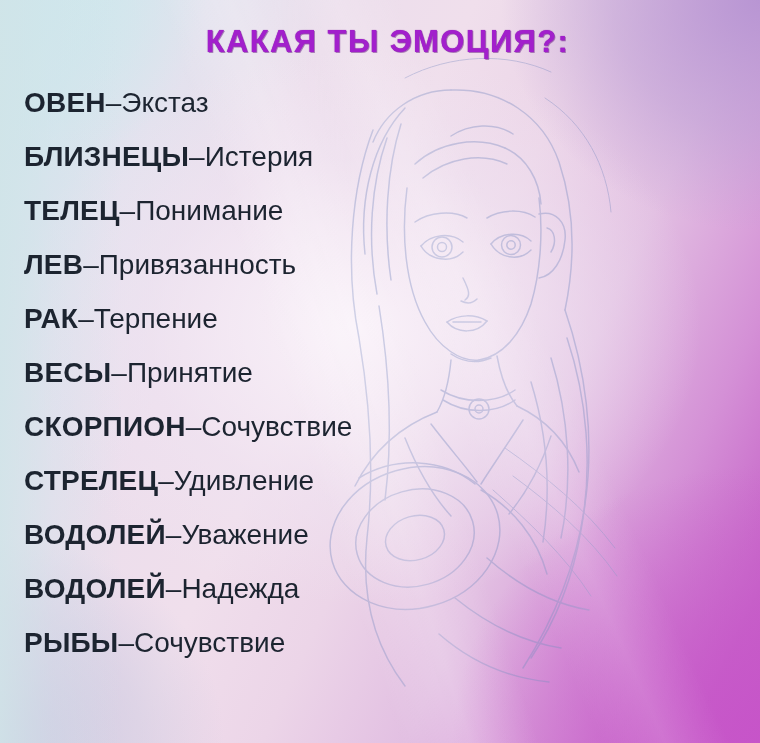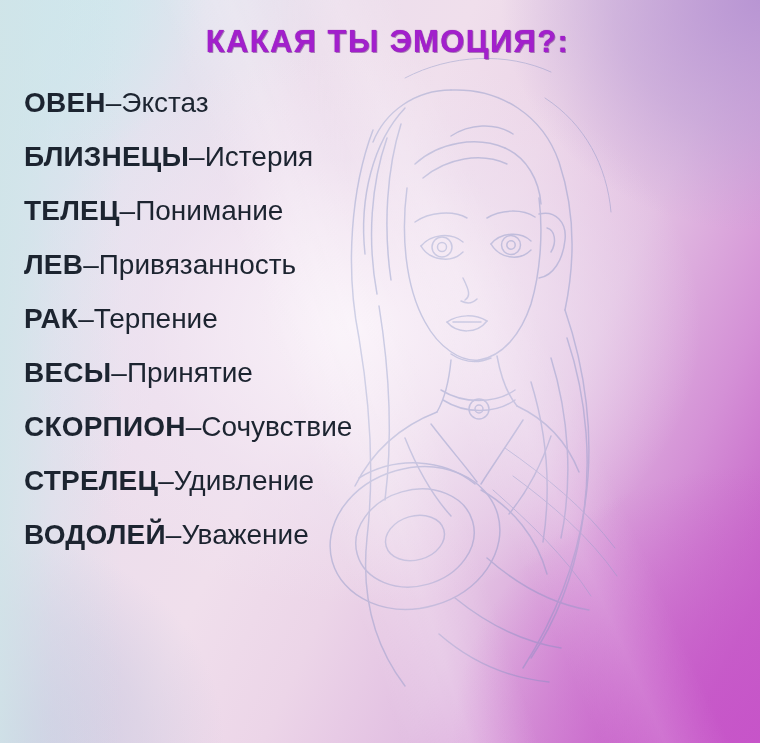--- a/index.html
+++ b/index.html
@@ -248,16 +248,22 @@
       </li>
       <li>
         <span class="sign">СКОРПИОН</span><span class="dash">–</span><span class="emotion">Сочувствие</span>
       </li>
       <li>
         <span class="sign">СТРЕЛЕЦ</span><span class="dash">–</span><span class="emotion">Удивление</span>
       </li>
       <li>
         <span class="sign">ВОДОЛЕЙ</span><span class="dash">–</span><span class="emotion">Уважение</span>
       </li>
+      <li>
+        <span class="sign">ВОДОЛЕЙ</span><span class="dash">–</span><span class="emotion">Надежда</span>
+      </li>
+      <li>
+        <span class="sign">РЫБЫ</span><span class="dash">–</span><span class="emotion">Сочувствие</span>
+      </li>
     </ul>
 
   </div>
 </div>
 
 </body></html>

